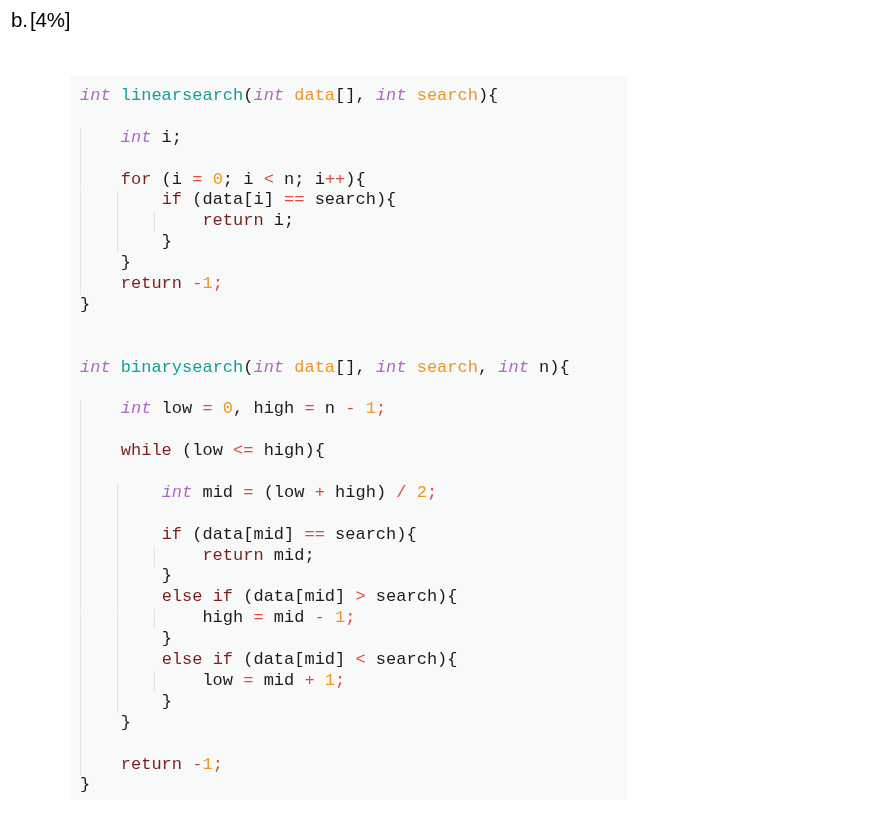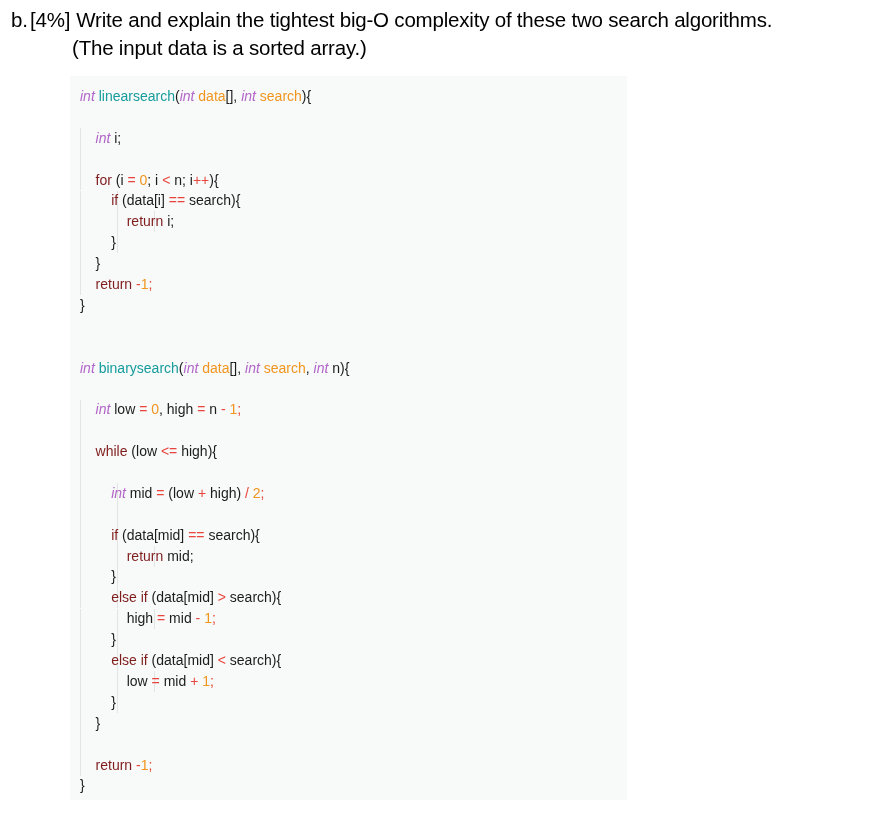--- a/index.html
+++ b/index.html
@@ -54,22 +54,22 @@
   .code-wrap {
     position: absolute;
     left: 70px;
     top: 76px;
     width: 557px;
     height: 724px;
     background: #f8f9f9;
     overflow: hidden;
   }
   .code {
-    font-family: Liberation Sans, sans-serif;
-    font-size: 14px;
+    font-family: Liberation Mono, monospace;
+    font-size: 17px;
     line-height: 20.9px;
     padding: 10px 0 0 10px;
     white-space: pre;
     position: relative;
     z-index: 2;
   }
   .code-line {
     height: 20.9px;
     white-space: pre;
   }
@@ -101,23 +101,21 @@
   .t-plain     { color: #1c1c1c; }
   .t-punct     { color: #1c1c1c; }
 </style>
 </head>
 <body>
 
 <div class="question">
   <div class="q-line-1">
     <span class="q-marker">b.</span>
     <span class="q-points">[4%]</span>
-    <span class="q-text">Write and explain the tightest big-O complexity of these two search algorithms.</span>
   </div>
-  <div class="q-line-2">(The input data is a sorted array.)</div>
 </div>
 
 <div class="code-wrap">
   <div class="guides" id="guides">
       <div class="guide" style="left: 10px; top: 51.8px; height: 20.9px;"></div>
       <div class="guide" style="left: 10px; top: 72.7px; height: 20.9px;"></div>
       <div class="guide" style="left: 10px; top: 93.6px; height: 20.9px;"></div>
       <div class="guide" style="left: 10px; top: 114.5px; height: 20.9px;"></div>
       <div class="guide" style="left: 46.8px; top: 114.5px; height: 20.9px;"></div>
       <div class="guide" style="left: 10px; top: 135.4px; height: 20.9px;"></div>

